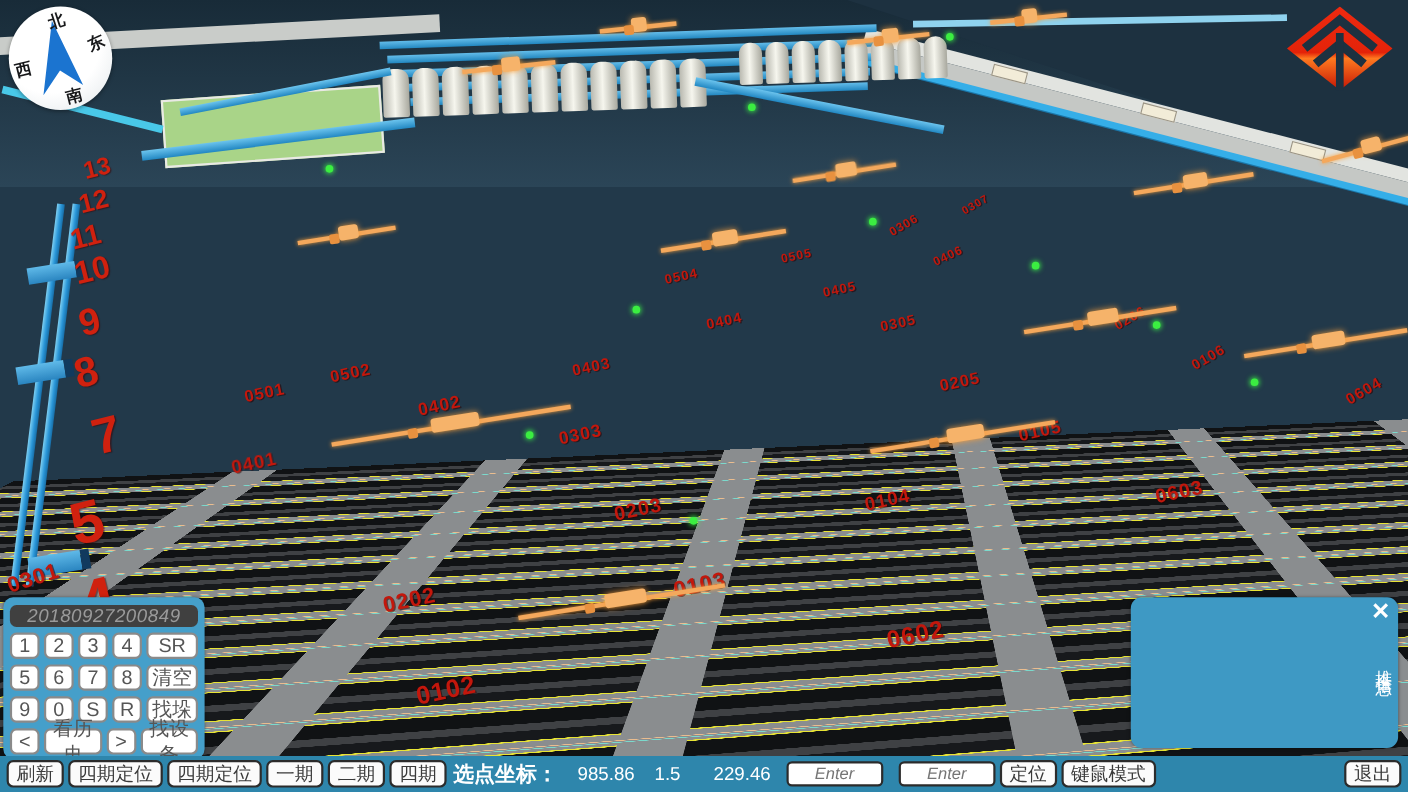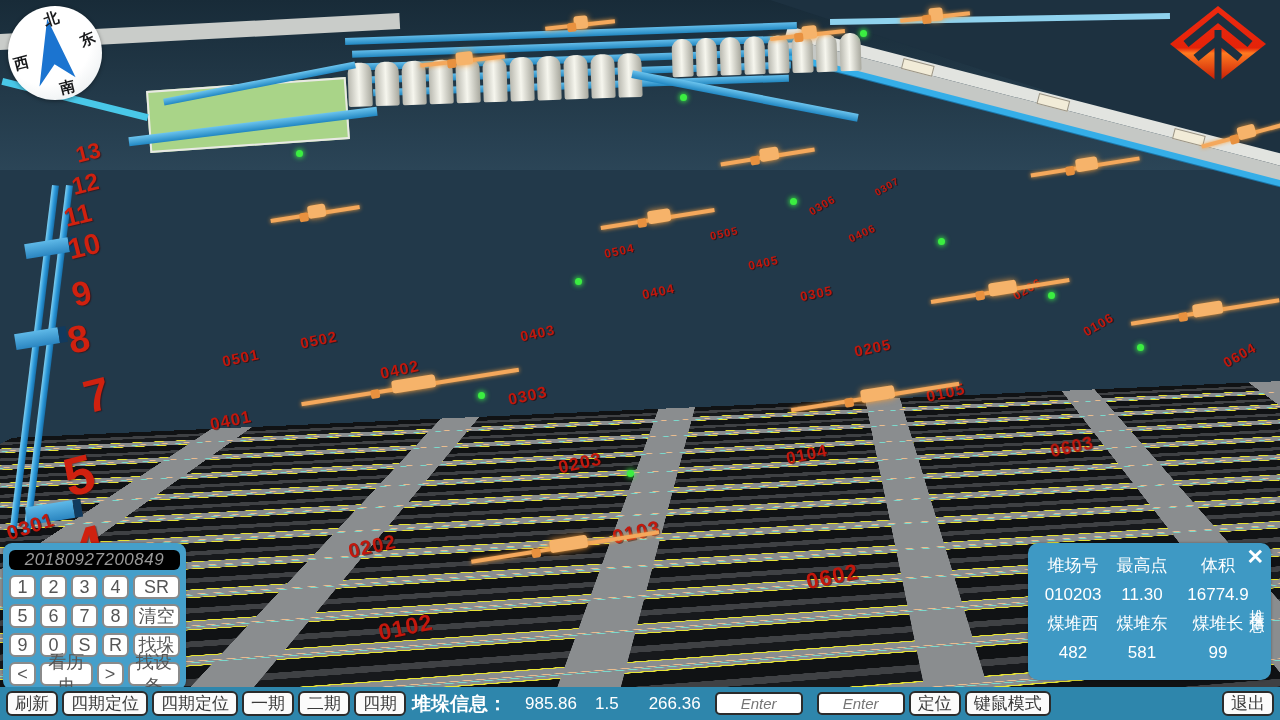--- a/index.html
+++ b/index.html
@@ -56,21 +56,21 @@
   .machine .mcab{position:absolute;left:32%;top:6px;width:9px;height:9px;background:#e8913f;border-radius:2px;}
   
   .compass{position:absolute;left:8px;top:6px;width:94px;height:94px;border-radius:50%;z-index:20;
        background:radial-gradient(circle at 40% 35%,#ffffff 55%,#dfe5e8);box-shadow:0 1px 4px rgba(0,0,0,.4);}
   .compass span{position:absolute;font-size:15px;font-weight:bold;color:#17181a;}
   .logo{position:absolute;right:14px;top:6px;z-index:20;}
   
   .keypad{position:absolute;left:3px;bottom:30px;width:183px;height:147px;z-index:30;
        background:#459fca;border-radius:9px;box-sizing:border-box;padding:7px 6px 6px 6px;
        box-shadow:0 0 3px rgba(0,0,0,.35);display:flex;flex-direction:column;gap:5px;}
-  .kdisplay{height:26px;background:#000000;border-radius:6px;color:#9a9a9a;font-style:italic;
+  .kdisplay{height:26px;background:#404040;border-radius:6px;color:#9a9a9a;font-style:italic;
        font-size:17px;display:flex;align-items:center;justify-content:center;letter-spacing:.5px;}
   .krow{display:flex;gap:4px;flex:1;}
   .kbtn{background:#fff;border:2px solid #8a8a8a;border-radius:6px;color:#555;font-size:18px;
        display:flex;align-items:center;justify-content:center;box-sizing:border-box;
        height:24px;min-width:27px;padding:0 2px;cursor:pointer;font-family:inherit;}
   .kbtn.w1{width:27px;flex:none;}
   .kbtn.grow{flex:1;}
   .kbtn.arrow{width:24px;flex:none;}
   
   .info{position:absolute;right:9px;bottom:40px;width:243px;height:137px;z-index:30;
@@ -337,48 +337,34 @@
     <div class="krow">
       <button class="kbtn arrow">&lt;</button>
       <button class="kbtn grow">看历史</button>
       <button class="kbtn arrow">&gt;</button>
       <button class="kbtn grow">找设备</button>
     </div>
   </div>
 
   <div class="info">
     <div class="close">✕</div>
-    <div class="grid">
-      <div>堆场号</div>
-      <div>最高点</div>
-      <div>体积</div>
-      <div>010203</div>
-      <div>11.30</div>
-      <div>16774.9</div>
-      <div>煤堆西</div>
-      <div>煤堆东</div>
-      <div>煤堆长</div>
-      <div>482</div>
-      <div>581</div>
-      <div>99</div>
-    </div>
     <div class="side">堆垛信息</div>
   </div>
 
   <div class="toolbar">
     <button class="tbtn">刷新</button>
     <button class="tbtn">四期定位</button>
     <button class="tbtn">四期定位</button>
     <button class="tbtn">一期</button>
     <button class="tbtn">二期</button>
     <button class="tbtn">四期</button>
-    <span class="coord-label">堆垛信息：</span>
+    <span class="coord-label">选点坐标：</span>
     <span class="coord-val">985.86</span>
     <span class="coord-val">1.5</span>
-    <span class="coord-val" style="margin-left:26px">266.36</span>
+    <span class="coord-val" style="margin-left:26px">229.46</span>
     <input class="enter-input" placeholder="Enter" style="">
     <input class="enter-input" placeholder="Enter" style="">
     <button class="tbtn">定位</button>
     <button class="tbtn">键鼠模式</button>
     <span class="spacer"></span>
     <button class="tbtn">退出</button>
   </div>
 </div>
 
 </body></html>

